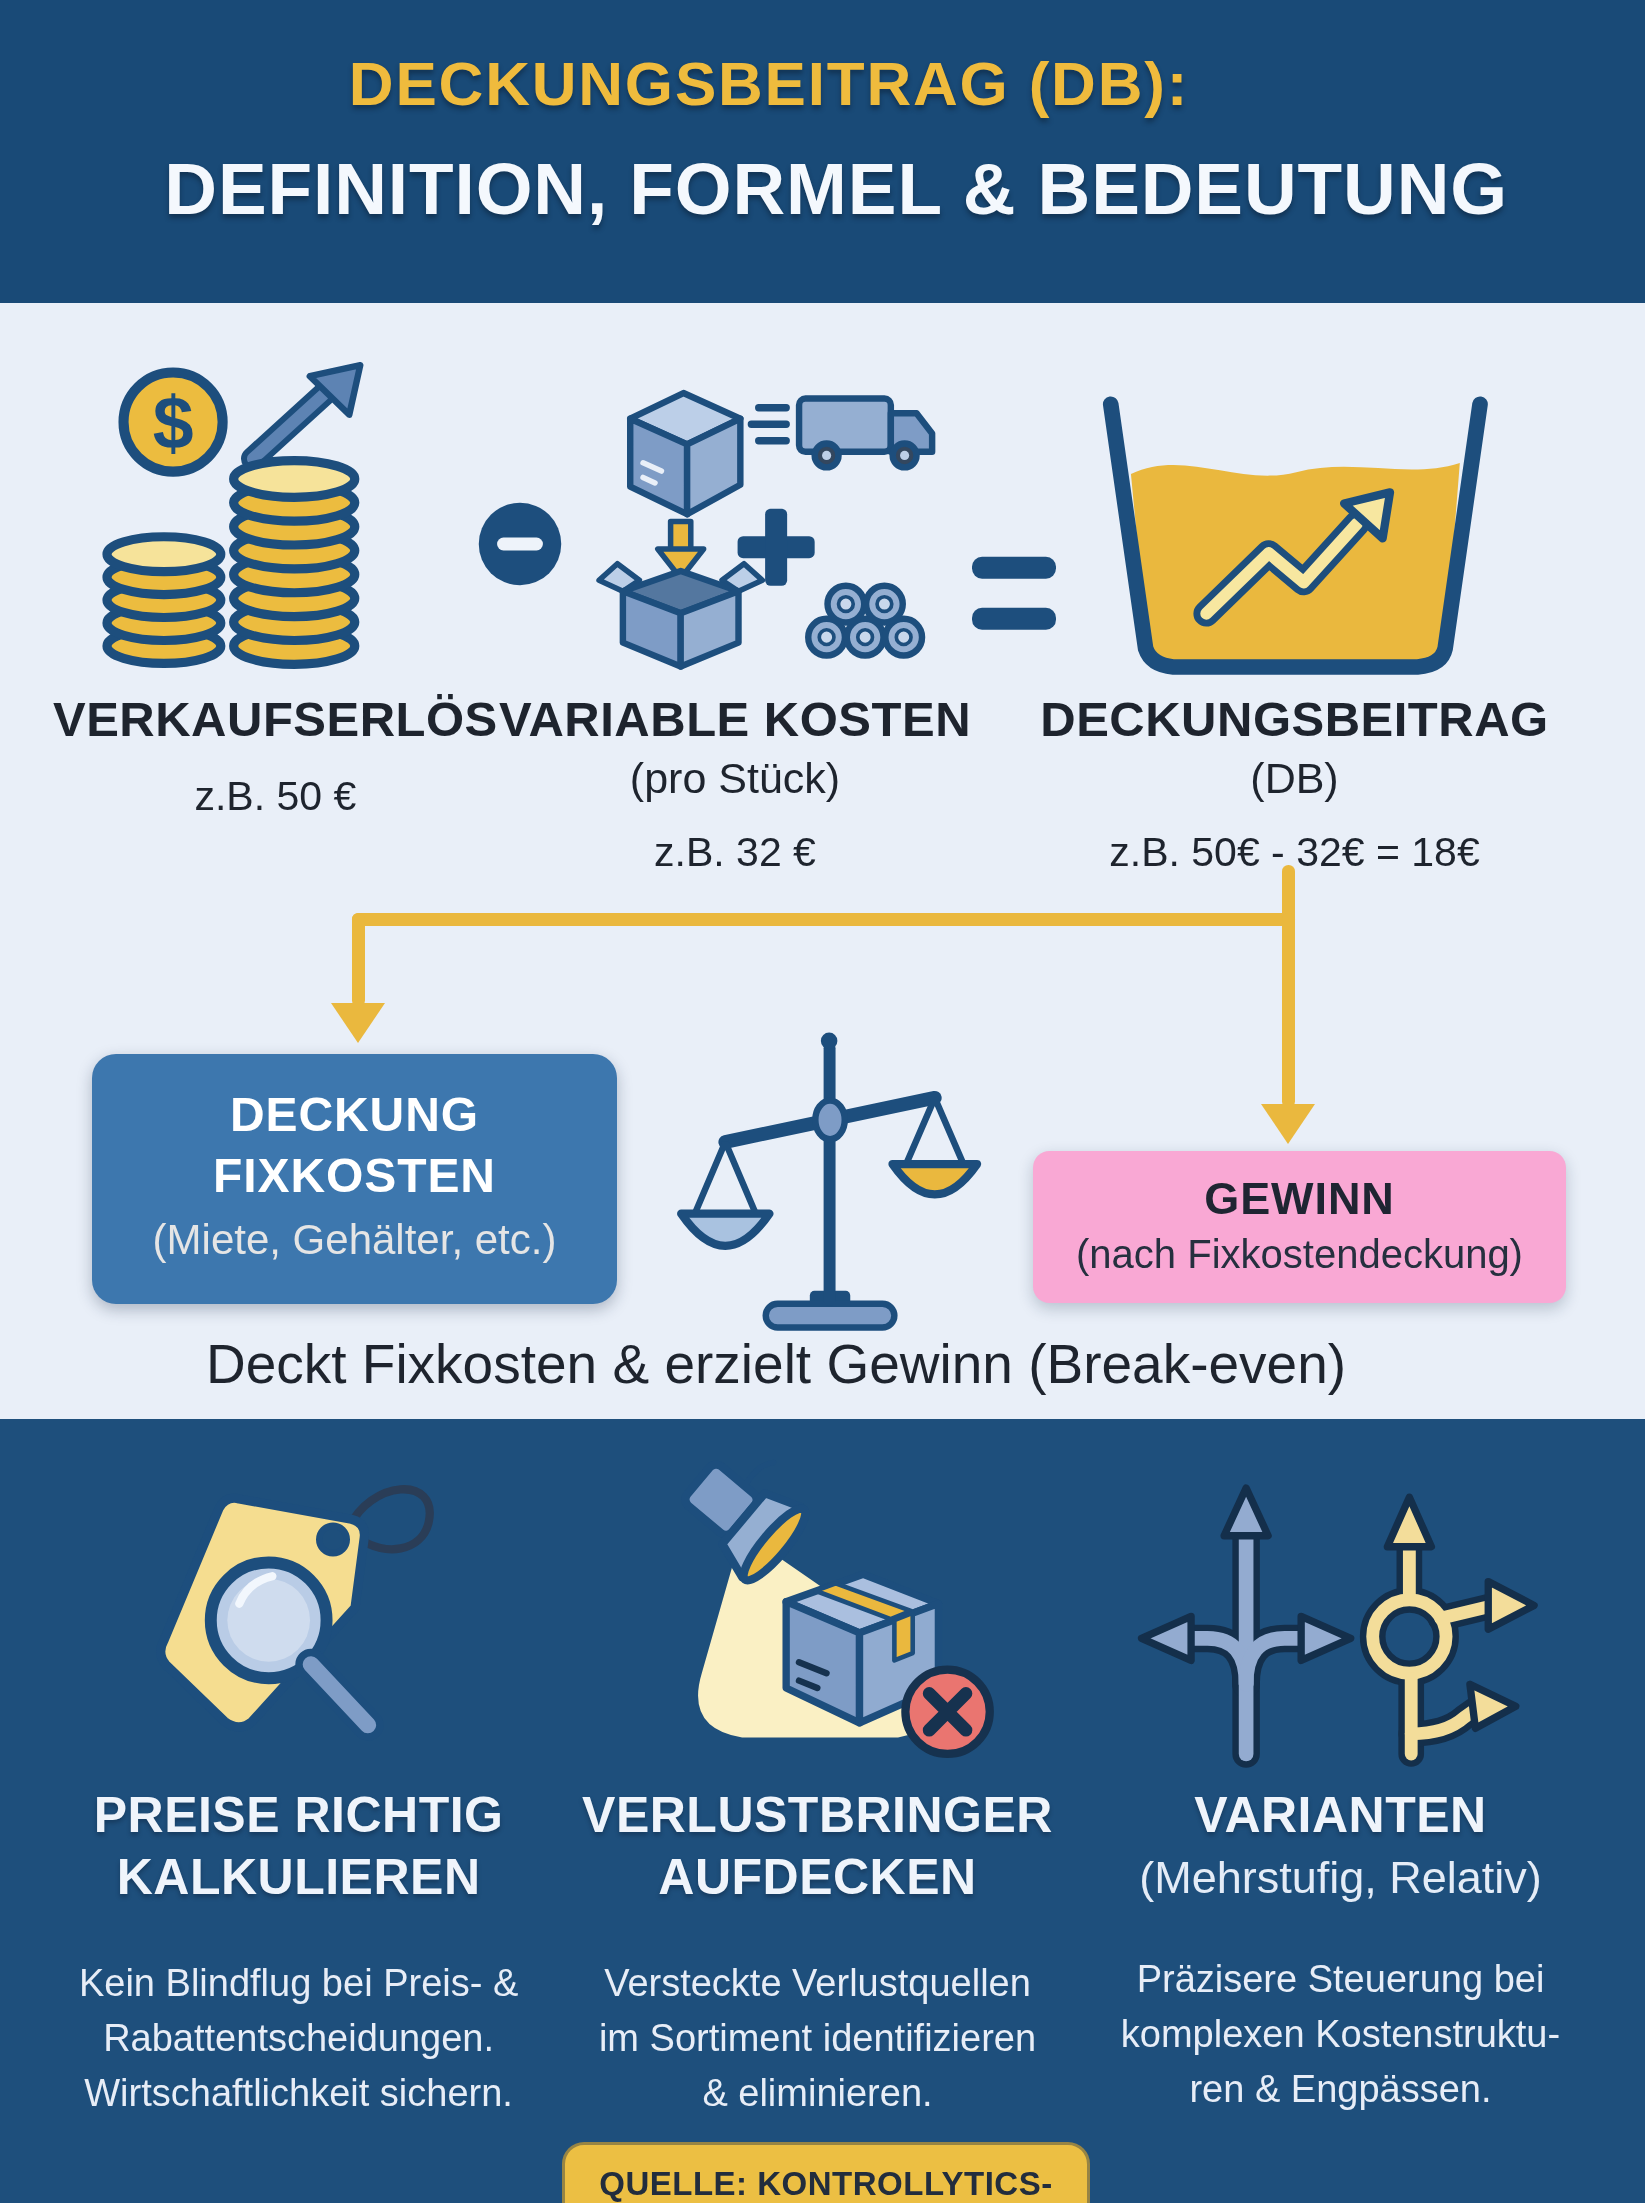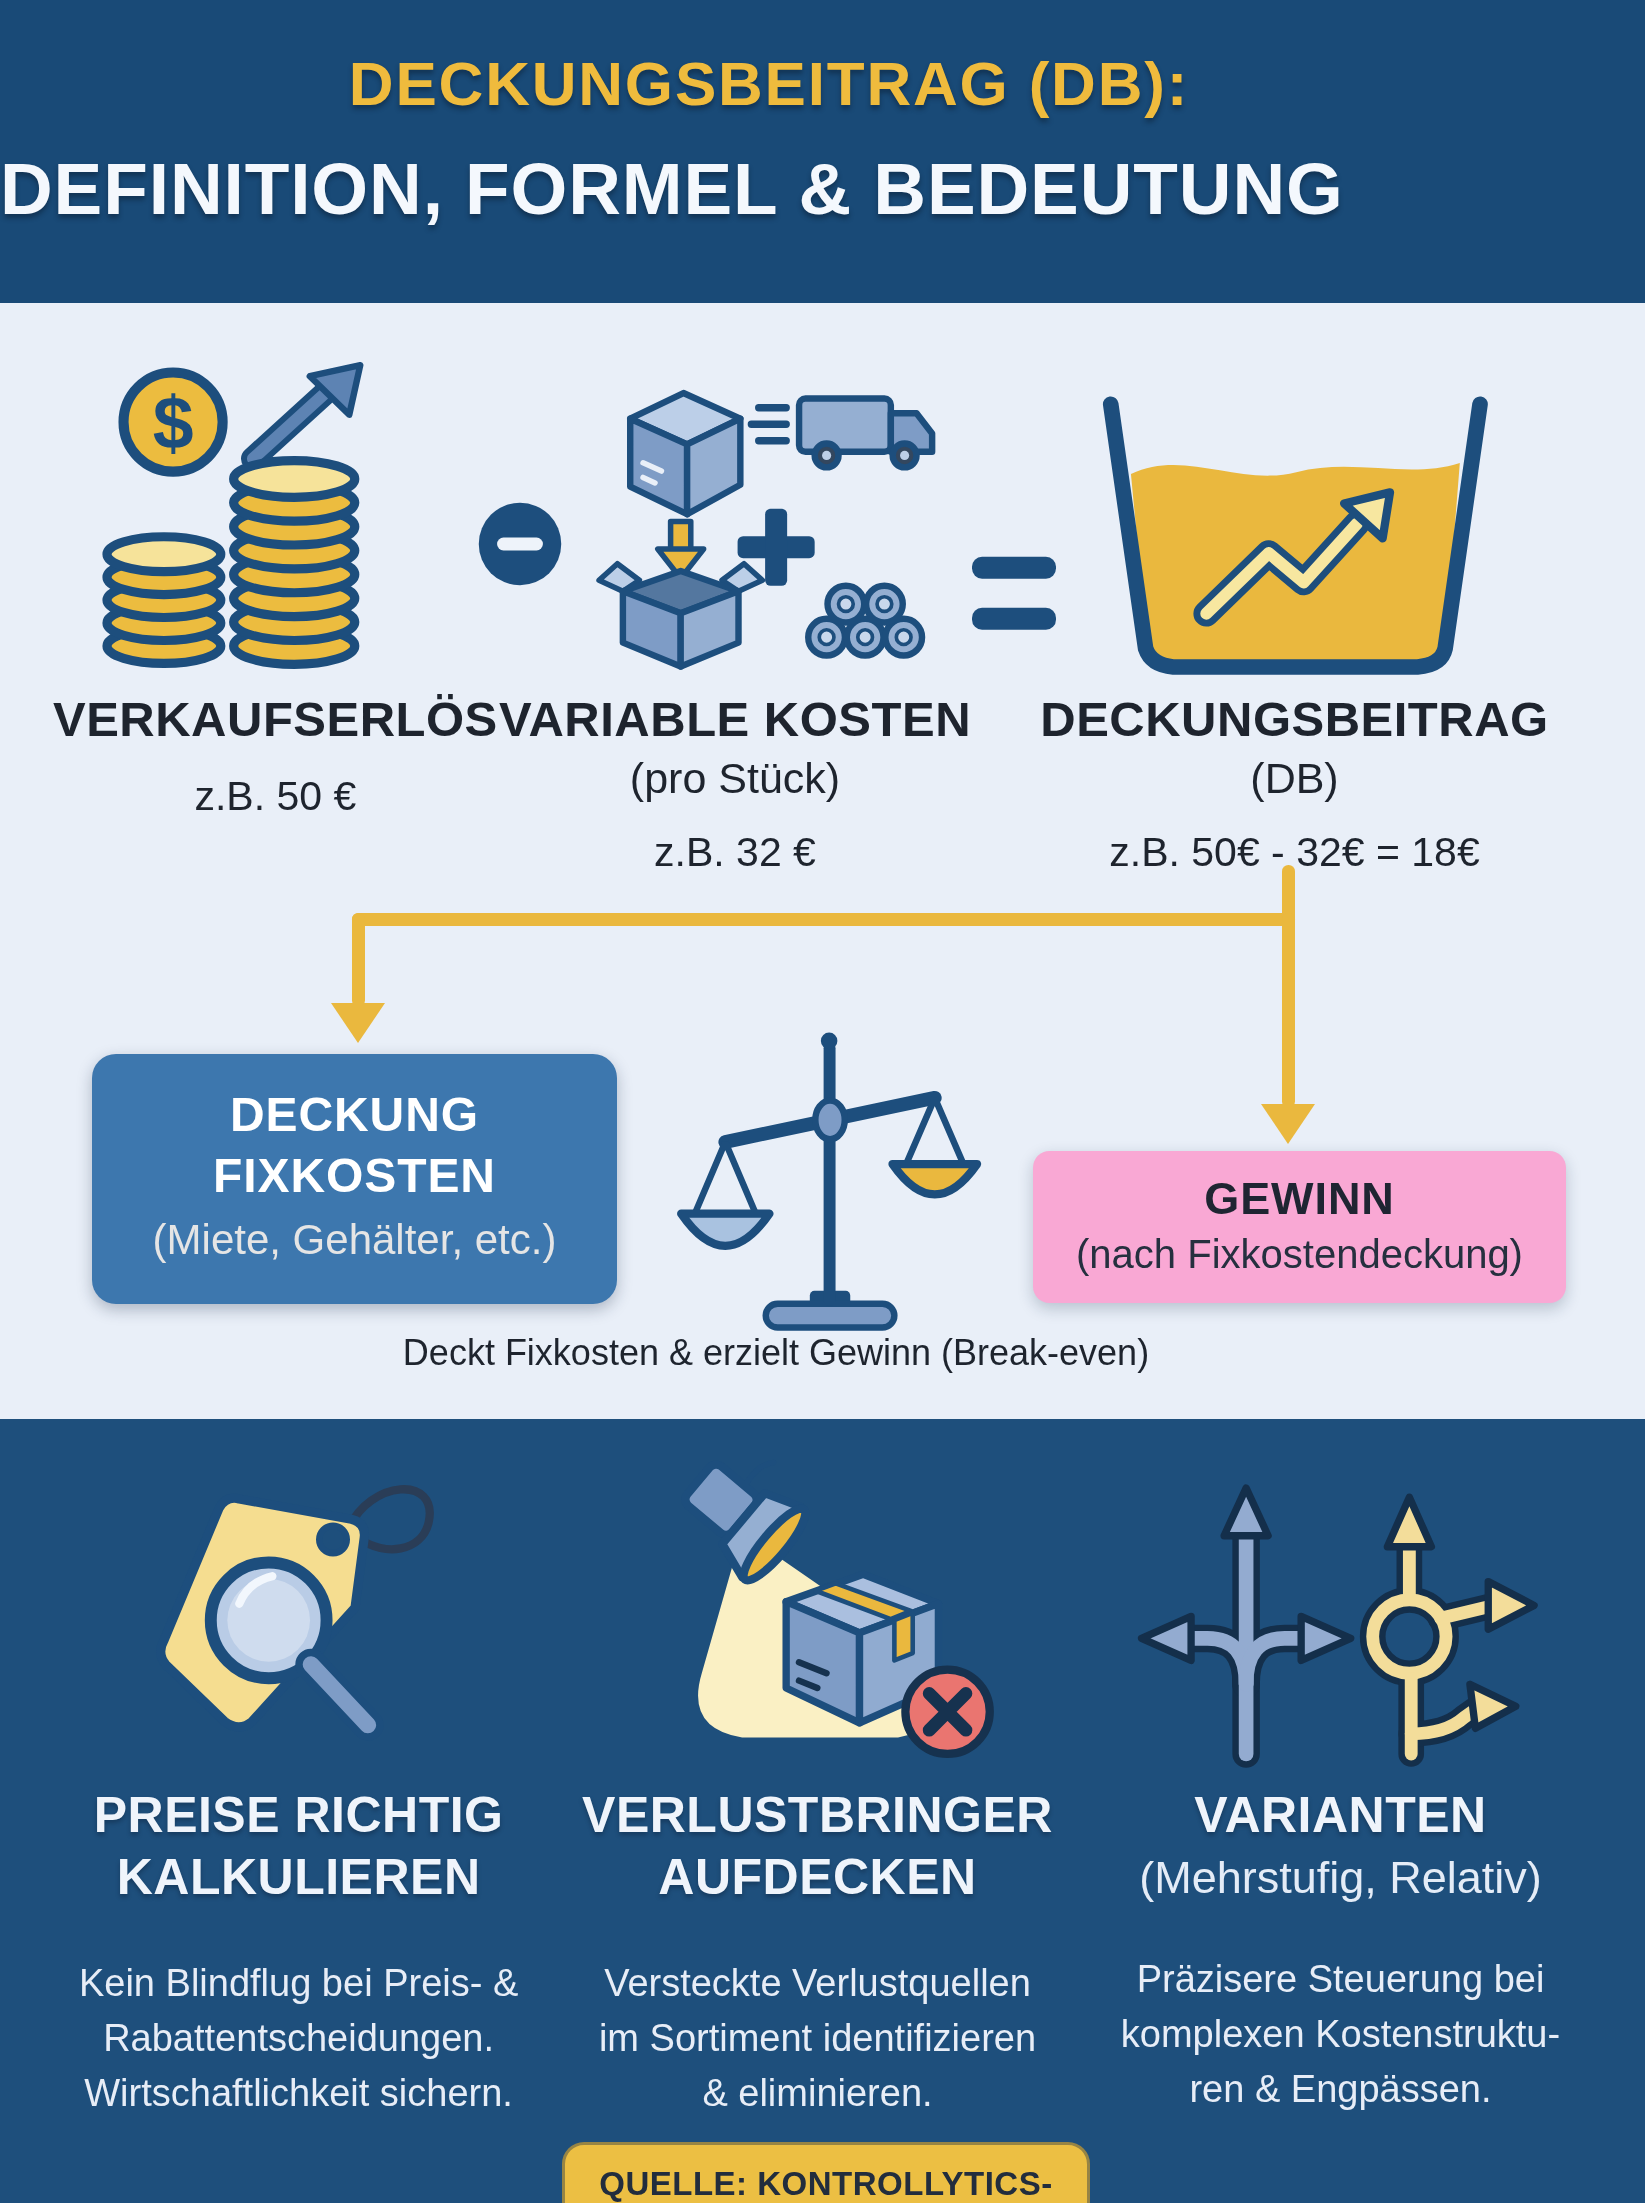--- a/index.html
+++ b/index.html
@@ -8,21 +8,21 @@
   .bg{position:absolute;left:0;width:1646px;}
   .bg-header{top:0;height:303px;background:#194a77;}
   .bg-light{top:303px;height:1116px;background:#e9eff8;}
   .bg-dark{top:1419px;height:785px;background:#1e4f7c;}
 
   .abs{position:absolute;}
 
   
   .hdr-line1{top:48px;left:0;width:1518px;text-align:center;font-size:62px;font-weight:bold;
              letter-spacing:1.8px;color:#efbb3d;text-shadow:0 3.7px 5.5px rgba(8,24,42,.45);padding-left:10px;}
-  .hdr-line2{top:147px;left:0;width:1508px;text-align:left;font-size:73px;font-weight:bold;
+  .hdr-line2{top:147px;left:0;width:1508px;text-align:right;font-size:73px;font-weight:bold;
              letter-spacing:0.9px;color:#f4f8fd;text-shadow:0 3.7px 5.5px rgba(8,24,42,.45);}
 
   
   .term{text-align:center;color:#1e242e;}
   .term-label{font-size:49px;font-weight:bold;letter-spacing:0.5px;}
   .term-sub{font-size:43px;font-weight:500;margin-top:7.3px;}
   .term-example{font-size:41px;font-weight:500;margin-top:26px;}
 
   
   .flow-seg{position:absolute;background:#eab83e;border-radius:6.4px;}
@@ -33,21 +33,21 @@
   .box-fix{left:92px;top:1054px;width:525px;height:250px;background:#3d77ae;border-radius:24px;
            box-shadow:0 5.5px 14.7px rgba(20,40,70,.28);text-align:center;color:#fff;}
   .box-fix .l1{margin-top:33px;font-size:48px;font-weight:bold;letter-spacing:0.9px;}
   .box-fix .l2{font-size:48px;font-weight:bold;letter-spacing:0.9px;margin-top:5.5px;}
   .box-fix .sub{font-size:42px;font-weight:400;color:#e5e5e5;margin-top:13px;}
   .box-gewinn{left:1033px;top:1151px;width:533px;height:152px;background:#f9a8d4;border-radius:16.5px;
               box-shadow:0 5.5px 14.7px rgba(20,40,70,.22);text-align:center;color:#1f2532;}
   .box-gewinn .l1{margin-top:22px;font-size:45px;font-weight:bold;letter-spacing:0.9px;}
   .box-gewinn .sub{font-size:40px;font-weight:500;margin-top:7.3px;color:#26303f;}
 
-  .caption{top:1332px;left:55px;width:1442px;text-align:center;font-size:36px;font-weight:500;color:#1e242e;}
+  .caption{top:1332px;left:55px;width:1442px;text-align:center;font-size:55px;font-weight:500;color:#1e242e;}
 
   
   .bcol{top:1784px;text-align:center;color:#eff4fb;}
   .btitle{font-size:50px;font-weight:bold;line-height:1.24;letter-spacing:0.5px;white-space:pre-line;
           text-shadow:0 2.8px 4.6px rgba(8,24,42,.35);}
   .bsub{font-size:45px;font-weight:500;color:#e4ecf7;margin-top:5.5px;}
   .bbody{font-size:38px;font-weight:400;line-height:1.45;color:#e7edf7;margin-top:48px;white-space:pre-line;}
 
   .badge{left:562px;top:2142px;width:528px;height:84px;background:#ecbf43;border-radius:22px;
          border:3.7px solid rgba(25,45,70,.4);box-sizing:border-box;text-align:center;}

